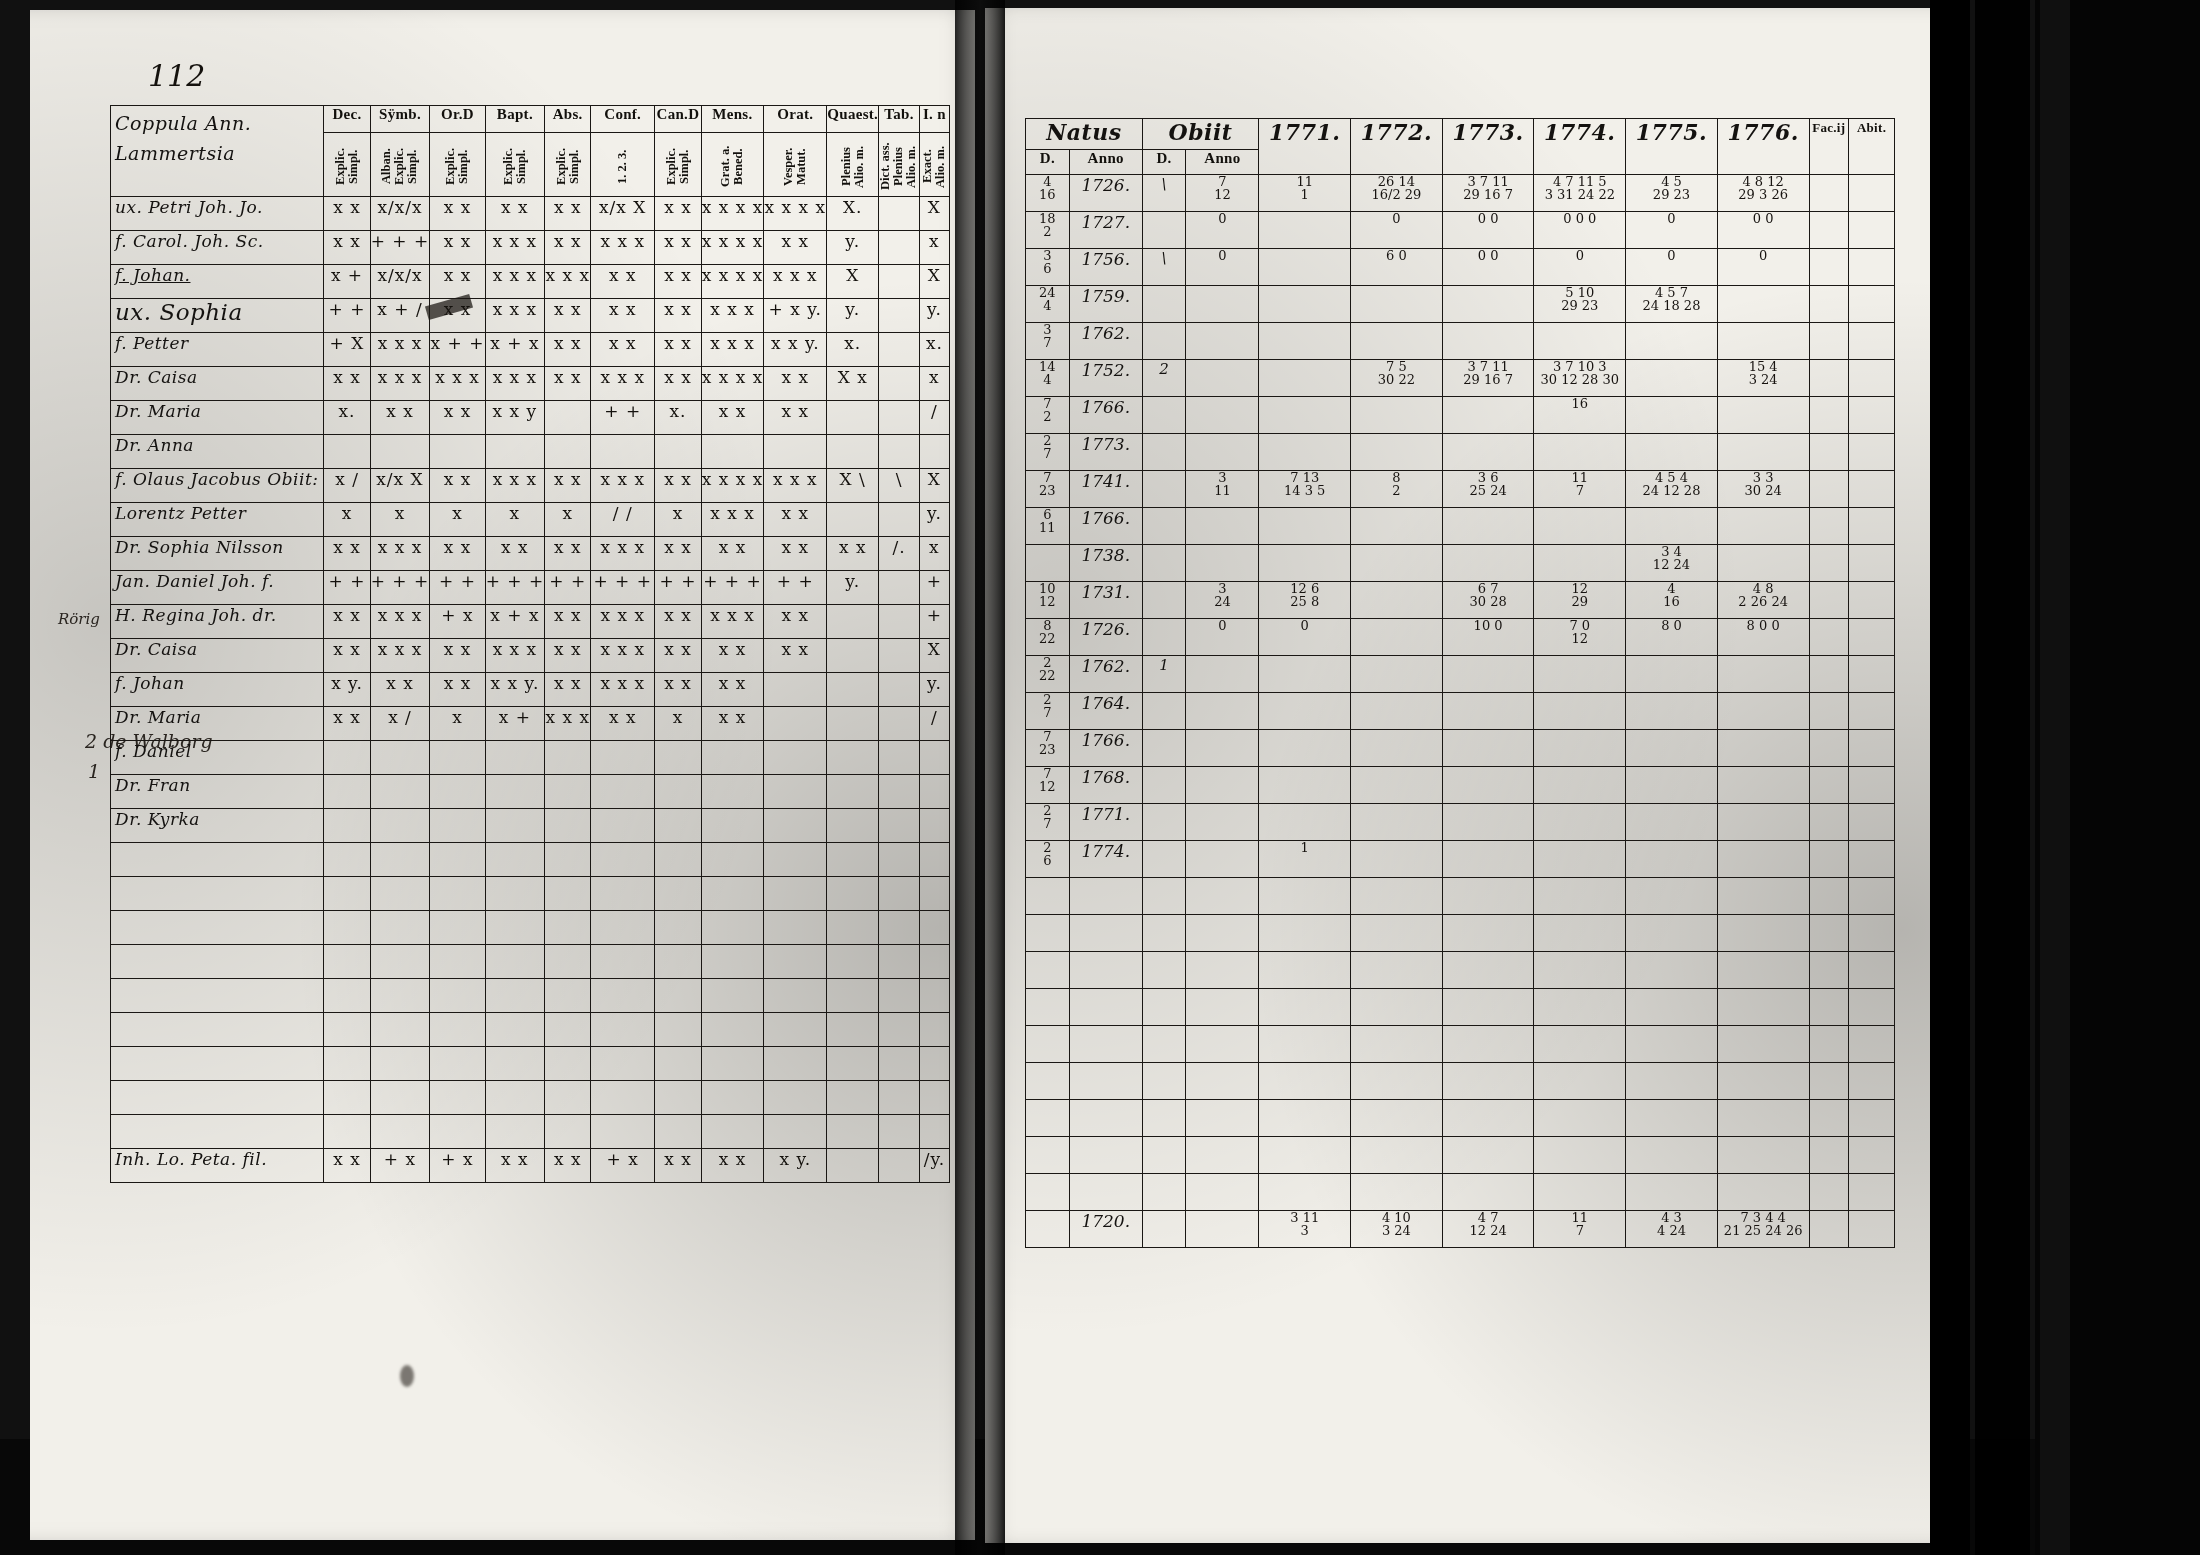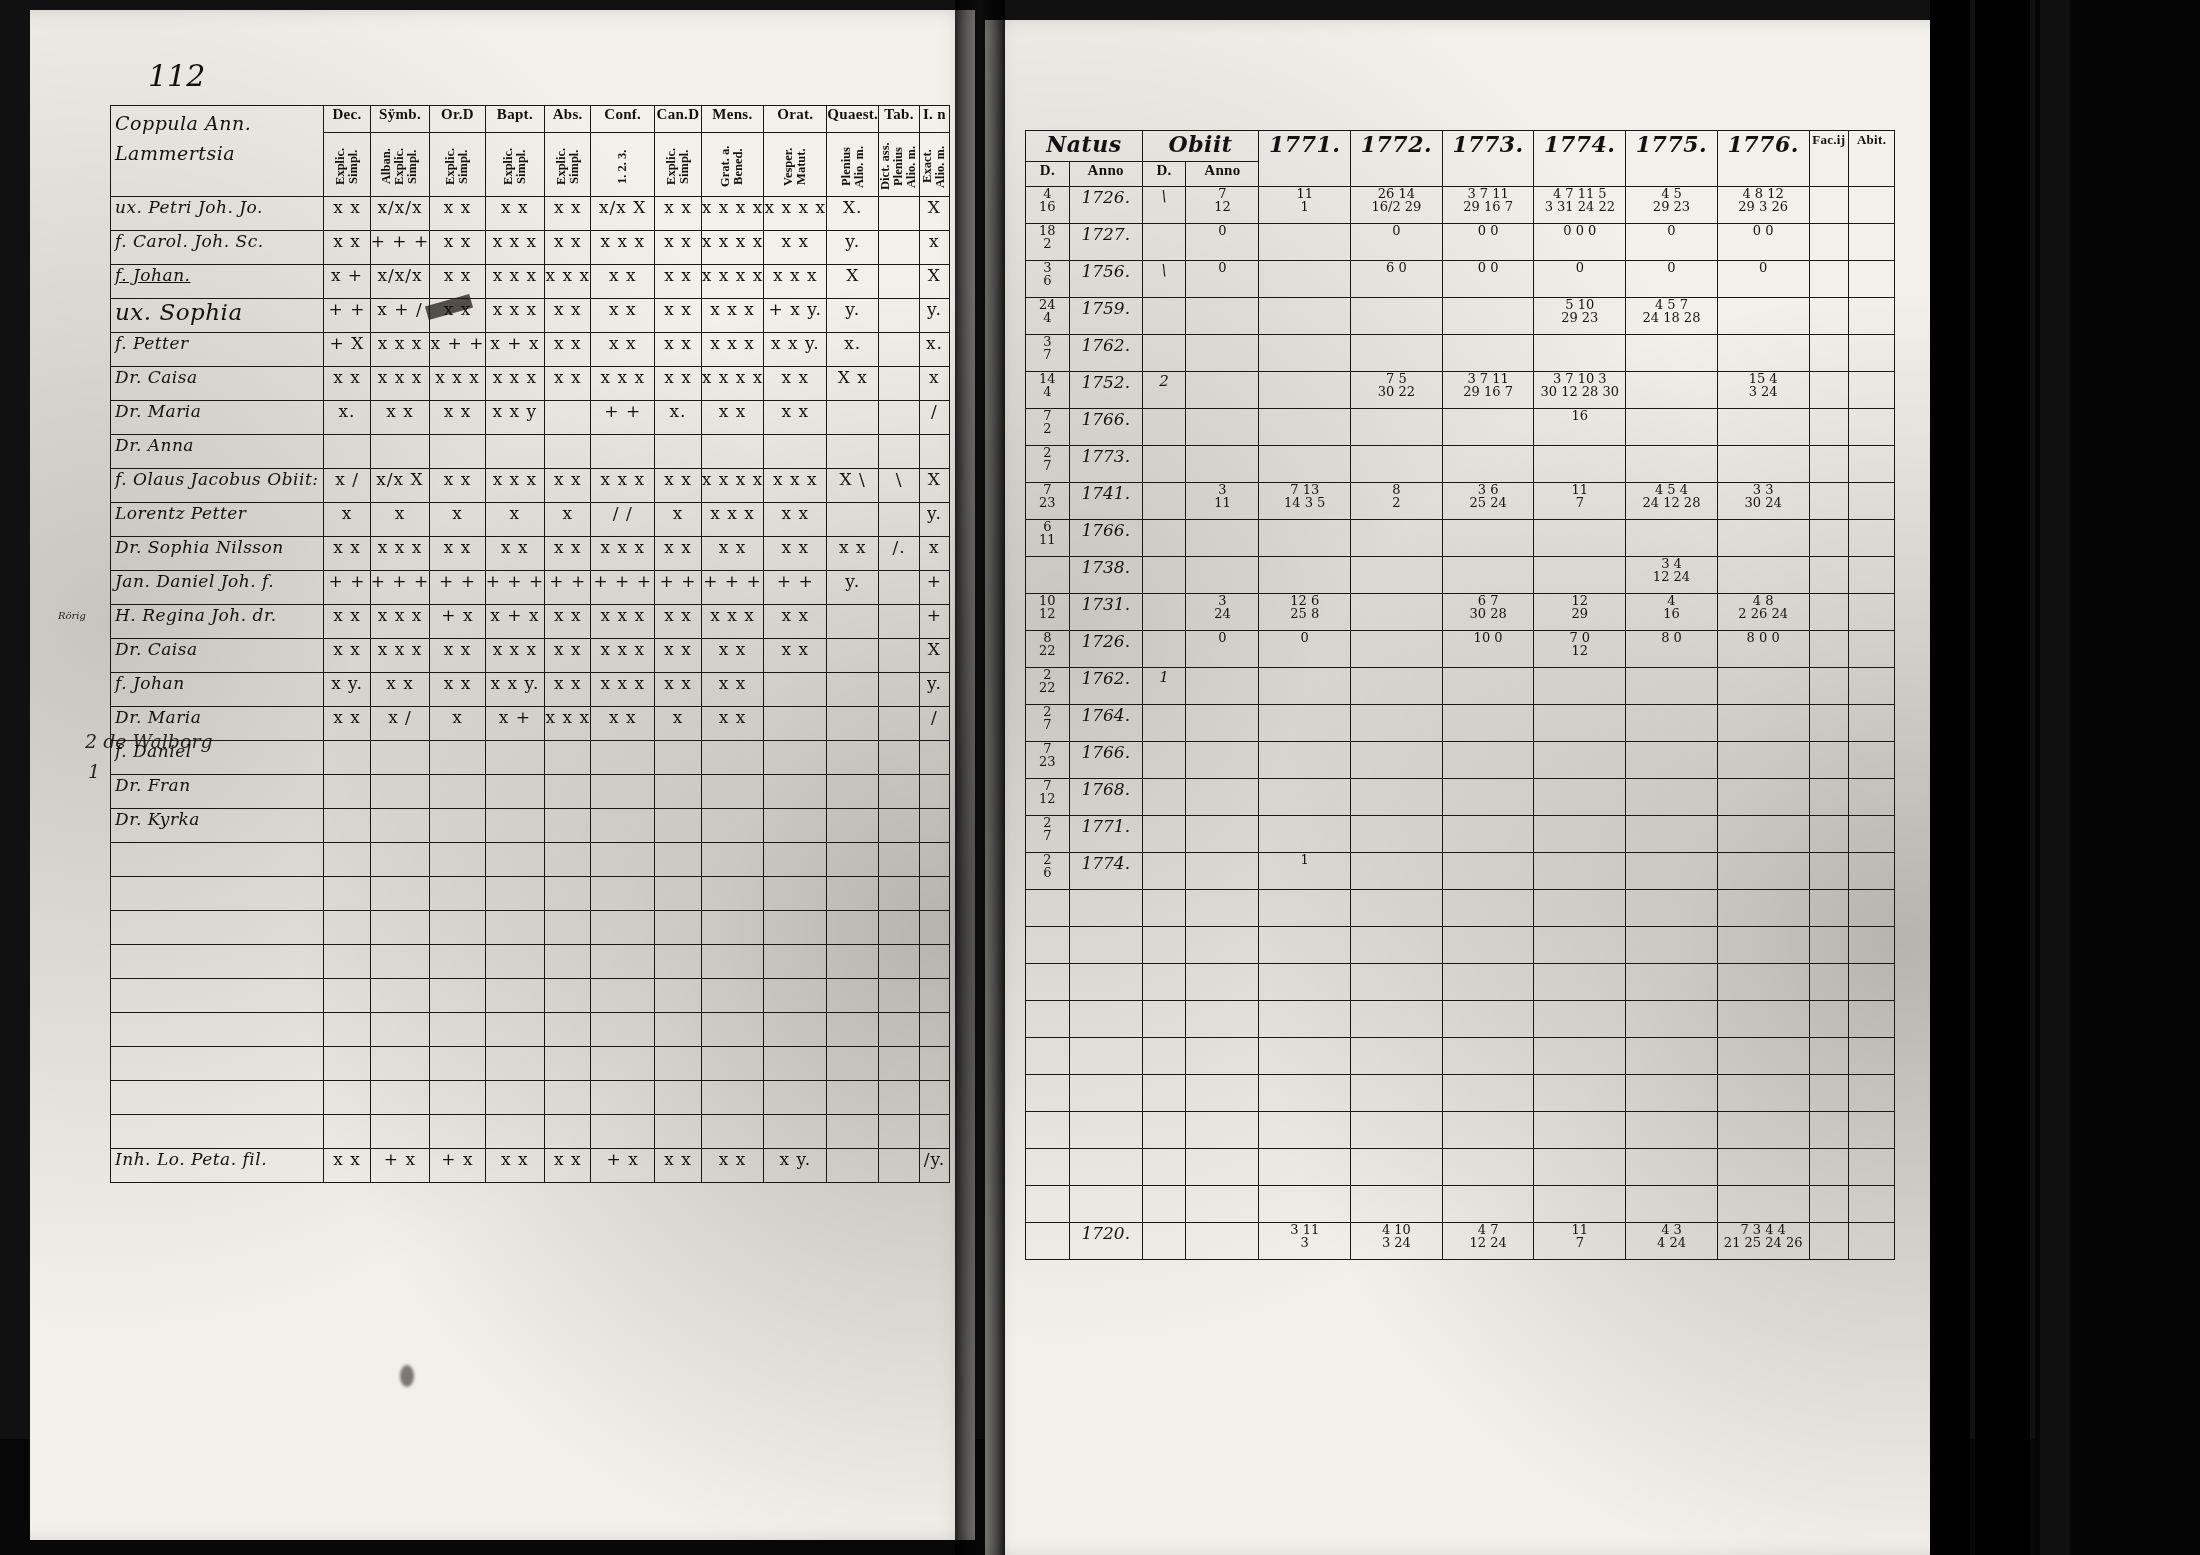--- a/index.html
+++ b/index.html
@@ -6,21 +6,21 @@
   body{width:2200px;height:1555px;overflow:hidden;font-family:"Liberation Serif",serif;}
 
   .page{position:relative;width:2200px;height:1555px;background:#080808;}
 
   
   .spread{position:absolute;left:0;top:0;width:2040px;height:1439px;
           background:#111;}
   .leaf{position:absolute;background:#f2f0ea;}
   .leaf.left{left:30px;top:10px;width:945px;height:1530px;
       box-shadow:inset -18px 0 30px -18px rgba(0,0,0,.55);}
-  .leaf.right{left:985px;top:20px;width:955px;height:1535px;
+  .leaf.right{left:985px;top:8px;width:955px;height:1535px;
       box-shadow:inset 16px 0 28px -16px rgba(0,0,0,.45);}
   .gutter{position:absolute;left:955px;top:0;width:50px;height:1555px;
       background:linear-gradient(90deg,rgba(0,0,0,.85),rgba(0,0,0,.25),rgba(0,0,0,.9));}
   .edge-dark{position:absolute;top:0;height:1555px;background:#000;}
   .edge-dark.e1{left:1930px;width:40px;}
   .edge-dark.e2{left:1975px;width:55px;opacity:.9;}
   .edge-dark.e3{left:2035px;width:165px;background:#050505;}
   .spine-strip{position:absolute;left:2040px;top:0;width:30px;height:1555px;background:#101010;}
   .paper-noise{position:absolute;inset:0;pointer-events:none;
      background:
@@ -38,21 +38,21 @@
         height:100%;display:block;margin:0 auto;padding:2px 0;font-weight:bold;}
   .marks{font-family:"DejaVu Serif",serif;font-size:17px;text-align:center;
          white-space:nowrap;letter-spacing:1px;color:#14110d;}
   .num{font-family:"DejaVu Serif",serif;font-style:italic;font-size:17px;
        text-align:center;white-space:nowrap;color:#141210;}
   .smallnum{font-family:"DejaVu Serif",serif;font-size:13px;text-align:center;
        line-height:1.0;color:#171310;}
   .folio{position:absolute;left:118px;top:48px;font-family:"DejaVu Serif",serif;
          font-style:italic;font-size:30px;color:#14110d;}
   .leftnote{position:absolute;font-family:"DejaVu Serif",serif;font-style:italic;
-            font-size:10px;color:#2a2520;}
+            font-size:15px;color:#2a2520;}
   .smudge{position:absolute;border-radius:50%;background:rgba(25,20,15,.55);filter:blur(1.5px);}
   .scratch{position:absolute;background:rgba(20,16,12,.7);transform:rotate(-16deg);}
 </style>
 </head>
 <body>
 
 <div class="page">
   <div class="spread">
 
     <div class="leaf left">

